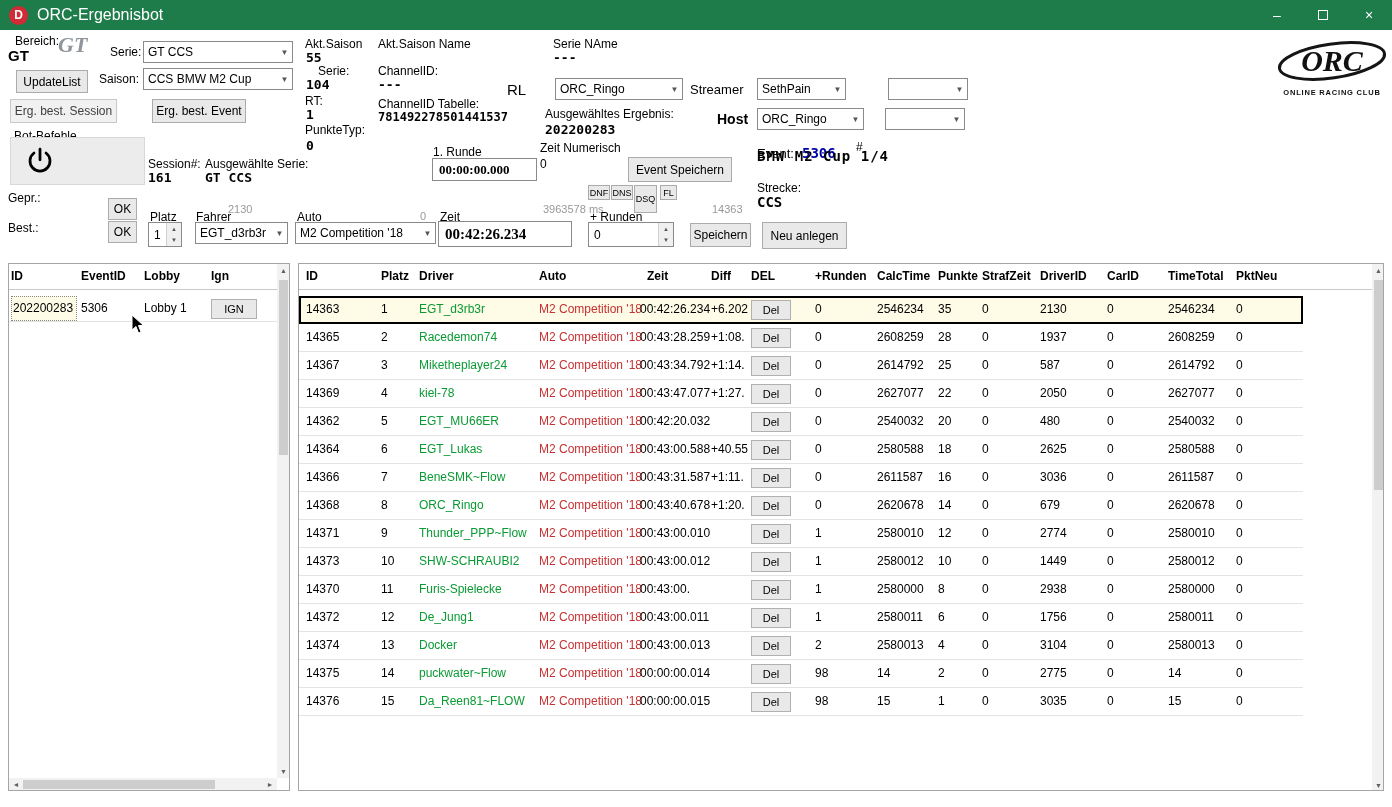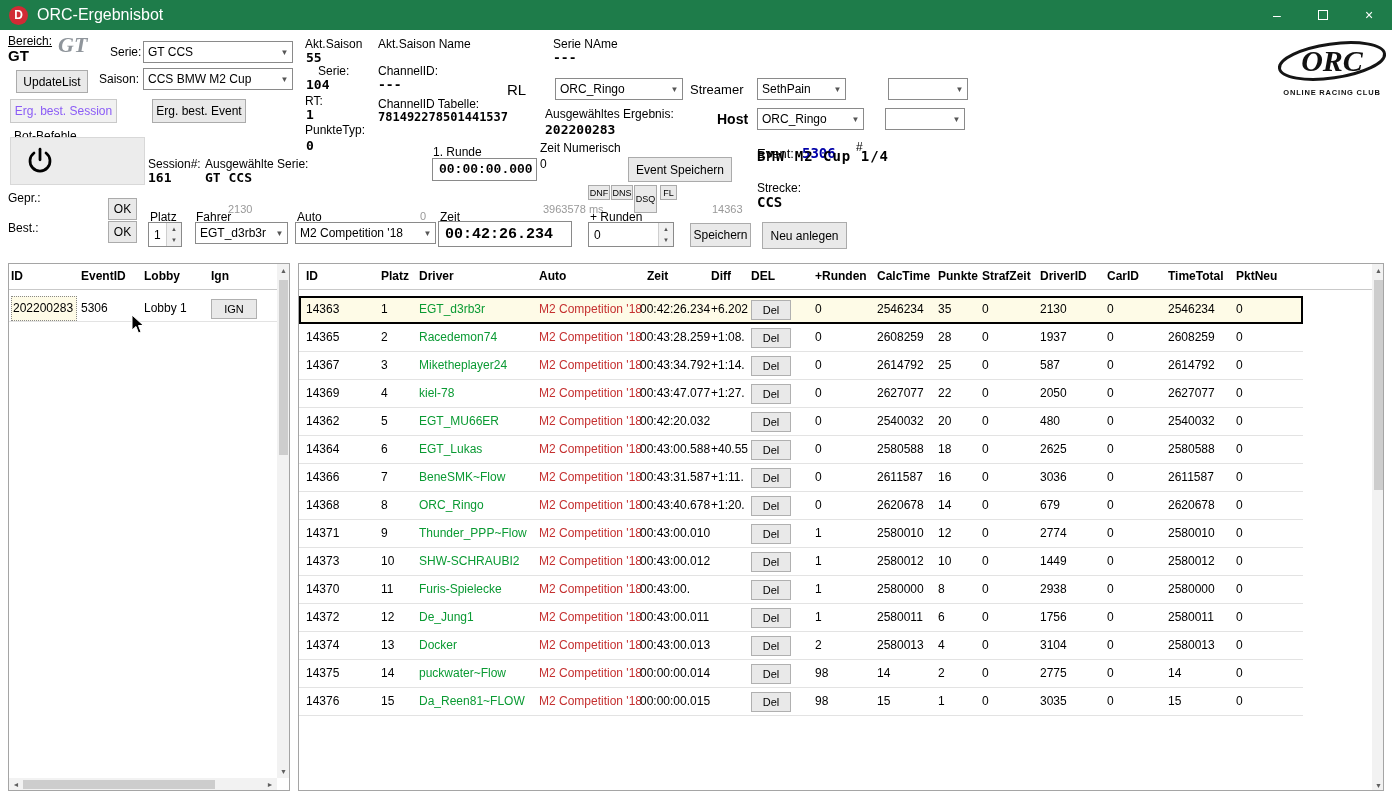--- a/index.html
+++ b/index.html
@@ -18,31 +18,31 @@
   .win-btn { width:46px; height:100%; display:flex; align-items:center; justify-content:center; font-size:14px; color:#fff; }
   .maxbox { width:10px; height:10px; border:1px solid #fff; display:inline-block; }
 
   
   .lbl { position:absolute; font-size:12px; white-space:nowrap; }
   .blbl { position:absolute; font-size:13px; font-weight:bold; white-space:nowrap; }
   .val-mono { position:absolute; font-family:"DejaVu Sans Mono", monospace; font-weight:bold; font-size:13px; white-space:nowrap; }
   .hint { position:absolute; color:var(--hint-gray,#999); font-size:11px; white-space:nowrap; }
   .btn { position:absolute; background:#e9e9e9; border:1px solid #ababab; font-size:12px;
     display:flex; align-items:center; justify-content:center; white-space:nowrap; font-family:inherit; cursor:default; }
-  .btn.disabled { color:#8b5cf6; border-color:#c9c9c9; background:#f1f1f1; }
+  .btn.disabled { color:#404040; border-color:#c9c9c9; background:#f1f1f1; }
   .btn.flag { font-size:9px; }
   .select { position:absolute; background:#fff; border:1px solid #8a8a8a; display:flex; align-items:center;
     padding-left:4px; font-size:12px; white-space:nowrap; overflow:hidden; }
   .sel-arrow { margin-left:auto; width:15px; text-align:center; color:#555; font-size:8px; flex:none; }
   .spinner { position:absolute; background:#fff; border:1px solid #8a8a8a; display:flex; }
   .spin-val { flex:1; display:flex; align-items:center; padding-left:5px; font-size:12px; }
   .spin-btns { width:15px; display:flex; flex-direction:column; border-left:1px solid #cfcfcf; }
   .spin-btns span { flex:1; font-size:6px; display:flex; align-items:center; justify-content:center; background:#f0f0f0; color:#555; }
   .field { position:absolute; background:#fff; border:1px solid #8a8a8a; display:flex; align-items:center;
-    padding-left:6px; font-family:Liberation Mono, monospace; font-weight:bold; font-size:13px; }
+    padding-left:6px; font-family:Liberation Serif, serif; font-weight:bold; font-size:13px; }
   .groupbox { position:absolute; background:#ececec; border:1px solid #d8d8d8; }
   .gt-icon { position:absolute; font-family:"Liberation Serif", serif; font-style:italic; font-weight:bold;
     color:#8f959b; font-size:22px; }
 
   
   .panel-box { position:absolute; background:#fff; border:1px solid #a5a5a5; overflow:hidden; }
   .th-row { position:relative; height:26px; border-bottom:1px solid #c9c9c9; }
   .th { position:absolute; line-height:25px; font-weight:bold; white-space:nowrap; }
   .td { position:absolute; line-height:27px; white-space:nowrap; }
   .r-rows { position:absolute; top:32px; left:0; width:1004px; }
@@ -92,21 +92,21 @@
   </div>
 
   <svg style="position:absolute; left:1276px; top:33px;" width="112" height="72" viewBox="0 0 112 72">
     <g transform="rotate(-8 56 28)">
       <ellipse cx="56" cy="28" rx="53" ry="17" fill="none" stroke="#151515" stroke-width="3"></ellipse>
     </g>
     <text x="56" y="38" text-anchor="middle" font-size="30" font-style="italic" font-weight="bold" font-family="Liberation Serif, serif" fill="#111">ORC</text>
     <text x="56" y="62" text-anchor="middle" font-size="7.5" font-weight="bold" font-family="Liberation Sans, sans-serif" letter-spacing="0.8" fill="#111">ONLINE RACING CLUB</text>
   </svg>
 
-  <span class="lbl" style="left:8px; top:34px;text-decoration:underline;">Bereich:</span>
+  <span class="lbl" style="left:15px; top:34px;">Bereich:</span>
   <span class="blbl" style="left:8px; top:47px; font-size:15px;">GT</span>
   <span class="gt-icon" style="left:58px; top:32px;">GT</span>
 
   <span class="lbl" style="left:110px; top:45px;">Serie:</span>
   <div class="select" style="left:143px; top:41px; width:150px; height:22px;">
     <span>GT CCS</span>
     <span class="sel-arrow">▼</span>
   </div>
 
   <button class="btn" style="left:16px; top:70px; width:72px; height:23px;">UpdateList</button>

